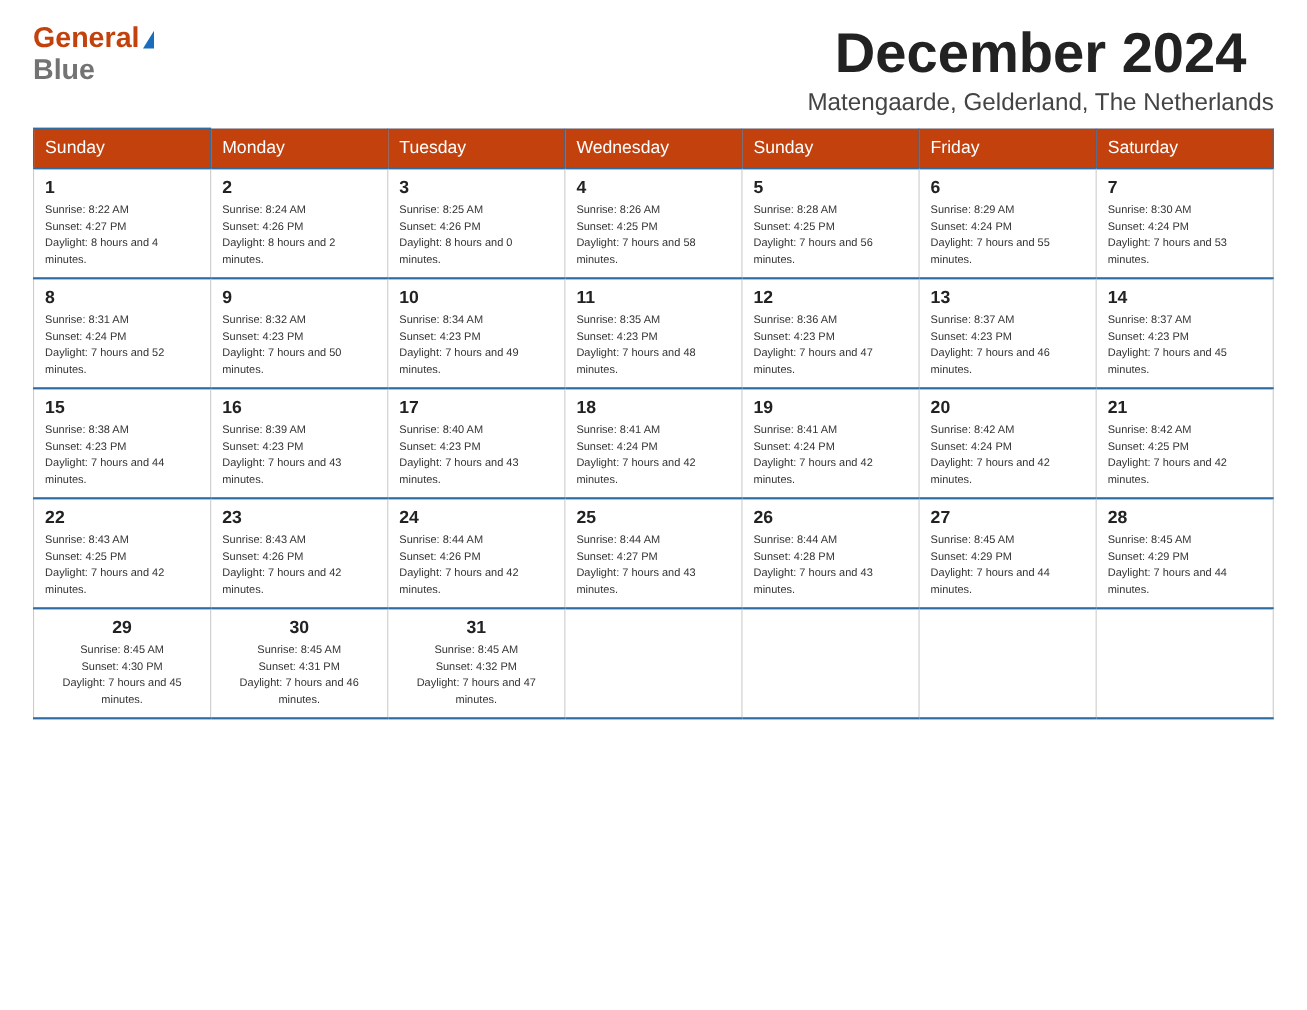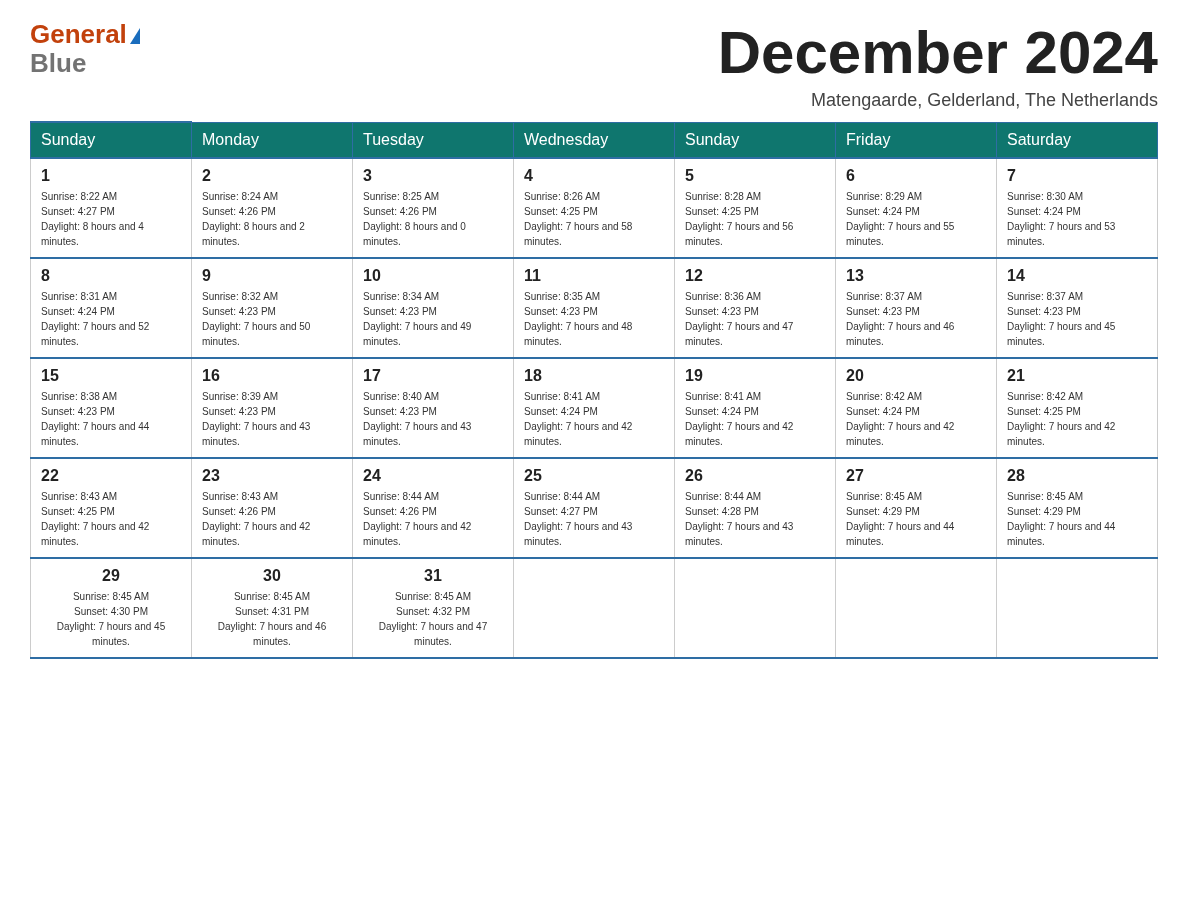--- a/index.html
+++ b/index.html
@@ -40,38 +40,38 @@
       border-bottom: 16px solid #1a6dbd;
       margin-left: 3px;
       vertical-align: middle;
       position: relative;
       top: -3px;
     }
     .title-area {
       text-align: right;
     }
     .month-year {
-      font-size: 60px;
+      font-size: 51px;
       font-weight: bold;
       color: #222;
       line-height: 1.1;
       text-align: center;
     }
     .location {
-      font-size: 18px;
+      font-size: 22px;
       color: #444;
       margin-top: 4px;
     }
     .calendar-table {
       width: 100%;
       border-collapse: collapse;
       margin-top: 10px;
     }
     .calendar-table th {
-      background-color: #0f766e;
+      background-color: #c2410c;
       color: #fff;
       padding: 8px 10px;
       text-align: left;
       font-size: 16px;
       font-weight: normal;
       border: 1px solid #2e6da4;
     }
     .calendar-table td {
       vertical-align: top;
       padding: 8px 10px;

